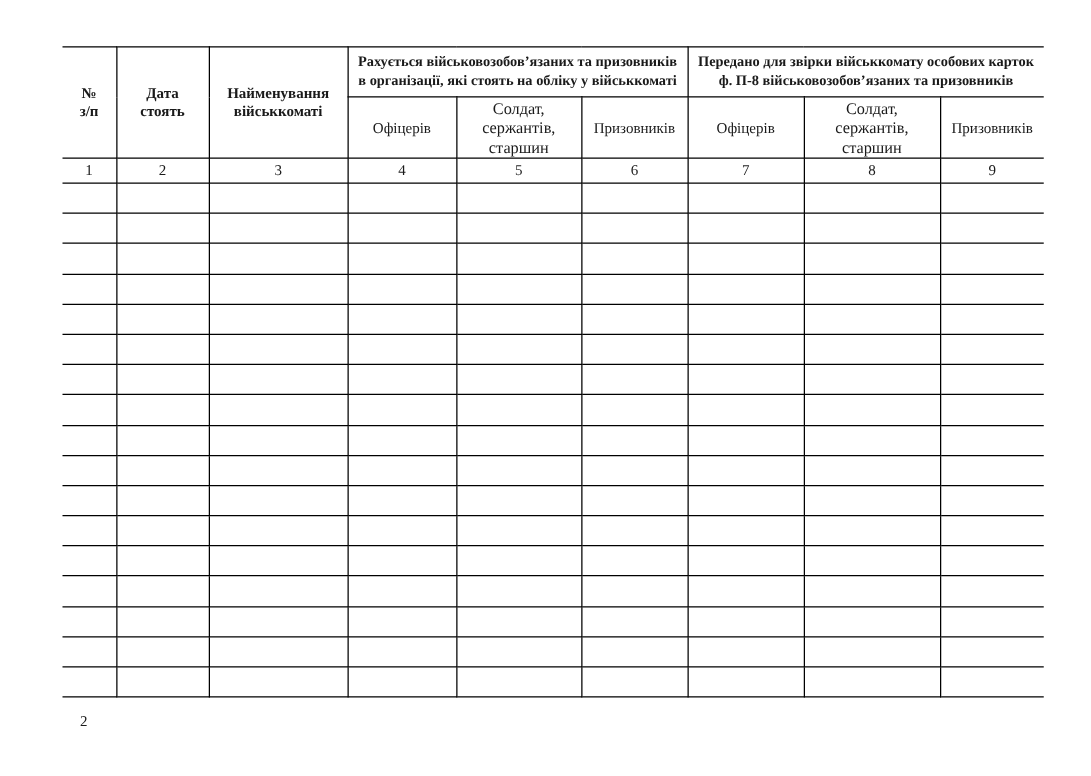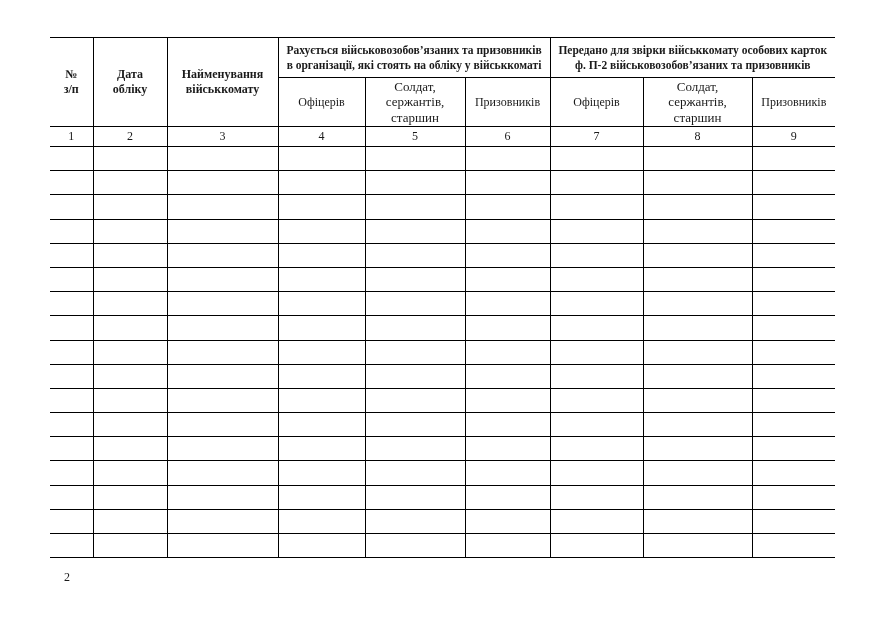--- a/index.html
+++ b/index.html
@@ -73,27 +73,27 @@
       <col style="width:93px">
       <col style="width:109px">
       <col style="width:83px">
     </colgroup>
     <tbody>
 
       <tr class="row-groups">
         <td rowspan="2">№
 з/п</td>
         <td rowspan="2">Дата
-обліку</td>
+стоять</td>
         <td rowspan="2">Найменування
-військкомату</td>
+військкоматі</td>
         <td colspan="3" class="group">Рахується військовозобов’язаних та призовників
 в організації, які стоять на обліку у військкоматі</td>
         <td colspan="3" class="group">Передано для звірки військкомату особових карток
-ф. П-2 військовозобов’язаних та призовників</td>
+ф. П-8 військовозобов’язаних та призовників</td>
       </tr>
 
       <tr class="row-subcols">
         <td>Офіцерів</td>
         <td class="small">Солдат, сержантів,
 старшин</td>
         <td>Призовників</td>
         <td>Офіцерів</td>
         <td class="small">Солдат, сержантів,
 старшин</td>

